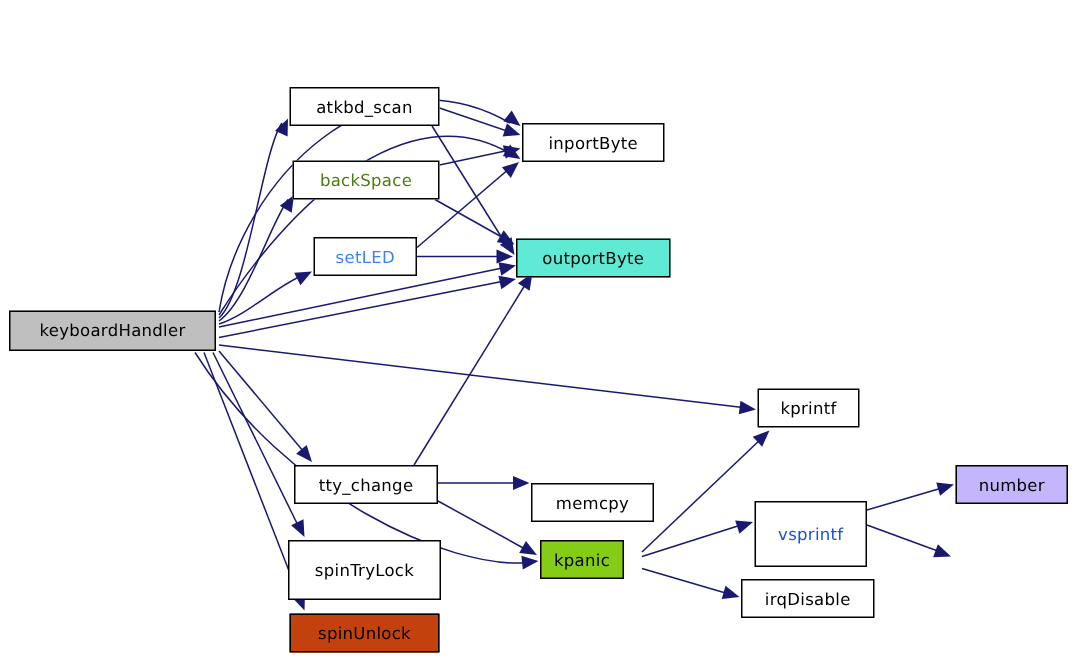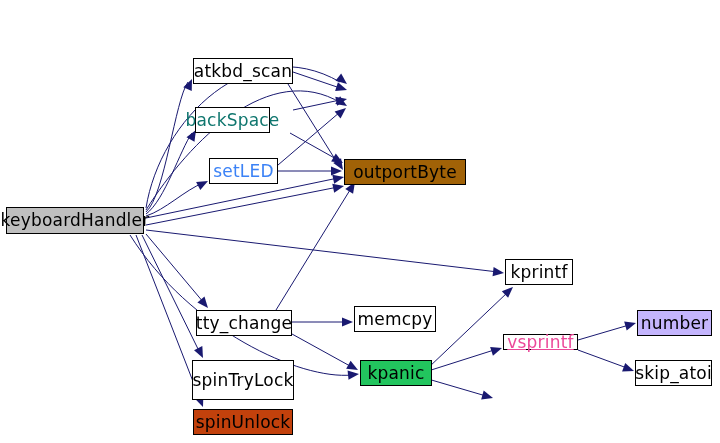--- a/index.html
+++ b/index.html
@@ -23,21 +23,21 @@
     top: 0;
     width: 720px;
     height: 443px;
   }
   .node {
     position: absolute;
     box-sizing: border-box;
     border: 1px solid #000000;
     background: #ffffff;
     color: #000000;
-    font-size: 17px;
+    font-size: 11px;
     line-height: 1;
     display: flex;
     align-items: center;
     justify-content: center;
     white-space: nowrap;
     letter-spacing: 0.2px;
   }
   .node.highlight {
     background: #bfbfbf;
   }
@@ -151,49 +151,52 @@
         <path d="M 578,350 L 627,368" fill="none" stroke="#191970" stroke-width="1"></path>
         <polygon points="0,0 -11,-4.6 -11,4.6" fill="#191970" transform="translate(634,371) rotate(20)"></polygon>
       </g>
     </svg>
 <div class="node highlight" style="left: 6px; top: 207px; width: 138px; height: 27px; border-color: rgb(0, 0, 0); color: rgb(0, 0, 0); background: rgb(191, 191, 191);">
       <span>keyboardHandler</span>
     </div>
     <div class="node" style="left: 193px; top: 58px; width: 100px; height: 26px; border-color: rgb(0, 0, 0); color: rgb(0, 0, 0); background: rgb(255, 255, 255);">
       <span>atkbd_scan</span>
     </div>
-    <div class="node" style="left: 195px; top: 107px; width: 75px; height: 26px; border-color: rgb(0, 0, 0); color: #0f766e; background: rgb(255, 255, 255);">
+    <div class="node" style="left: 195px; top: 107px; width: 98px; height: 26px; border-color: rgb(0, 0, 0); color: #4d7c0f; background: rgb(255, 255, 255);">
       <span>backSpace</span>
     </div>
     <div class="node" style="left: 209px; top: 158px; width: 69px; height: 26px; border-color: rgb(0, 0, 0); color: #3b82f6; background: rgb(255, 255, 255);">
       <span>setLED</span>
     </div>
-    <div class="node" style="left: 344px; top: 159px; width: 122px; height: 26px; border-color: rgb(0, 0, 0); color: rgb(0, 0, 0); background: #a16207;">
+    <div class="node" style="left: 348px; top: 82px; width: 95px; height: 26px; border-color: rgb(0, 0, 0); color: rgb(0, 0, 0); background: rgb(255, 255, 255);">
+      <span>inportByte</span>
+    </div>
+    <div class="node" style="left: 344px; top: 159px; width: 103px; height: 26px; border-color: rgb(0, 0, 0); color: rgb(0, 0, 0); background: #5eead4;">
       <span>outportByte</span>
     </div>
     <div class="node" style="left: 196px; top: 310px; width: 96px; height: 26px; border-color: rgb(0, 0, 0); color: rgb(0, 0, 0); background: rgb(255, 255, 255);">
       <span>tty_change</span>
     </div>
     <div class="node" style="left: 192px; top: 360px; width: 102px; height: 40px; border-color: rgb(0, 0, 0); color: rgb(0, 0, 0); background: rgb(255, 255, 255);">
       <span>spinTryLock</span>
     </div>
     <div class="node" style="left: 193px; top: 409px; width: 100px; height: 26px; border-color: rgb(0, 0, 0); color: rgb(0, 0, 0); background: #c2410c;">
       <span>spinUnlock</span>
     </div>
-    <div class="node" style="left: 354px; top: 306px; width: 82px; height: 26px; border-color: rgb(0, 0, 0); color: rgb(0, 0, 0); background: rgb(255, 255, 255);">
+    <div class="node" style="left: 354px; top: 322px; width: 82px; height: 26px; border-color: rgb(0, 0, 0); color: rgb(0, 0, 0); background: rgb(255, 255, 255);">
       <span>memcpy</span>
     </div>
-    <div class="node" style="left: 360px; top: 360px; width: 72px; height: 26px; border-color: rgb(0, 0, 0); color: rgb(0, 0, 0); background: #22c55e;">
+    <div class="node" style="left: 360px; top: 360px; width: 56px; height: 26px; border-color: rgb(0, 0, 0); color: rgb(0, 0, 0); background: #84cc16;">
       <span>kpanic</span>
     </div>
     <div class="node" style="left: 505px; top: 259px; width: 68px; height: 26px; border-color: rgb(0, 0, 0); color: rgb(0, 0, 0); background: rgb(255, 255, 255);">
       <span>kprintf</span>
     </div>
-    <div class="node" style="left: 503px; top: 334px; width: 75px; height: 16px; border-color: rgb(0, 0, 0); color: #ec4899; background: rgb(255, 255, 255); text-decoration: underline;">
+    <div class="node" style="left: 503px; top: 334px; width: 75px; height: 44px; border-color: rgb(0, 0, 0); color: #1d4ed8; background: rgb(255, 255, 255);">
       <span>vsprintf</span>
+    </div>
+    <div class="node" style="left: 494px; top: 386px; width: 89px; height: 26px; border-color: rgb(0, 0, 0); color: rgb(0, 0, 0); background: rgb(255, 255, 255);">
+      <span>irqDisable</span>
     </div>
     <div class="node" style="left: 637px; top: 310px; width: 75px; height: 26px; border-color: rgb(0, 0, 0); color: rgb(0, 0, 0); background: #c4b5fd;">
       <span>number</span>
-    </div>
-    <div class="node" style="left: 635px; top: 360px; width: 77px; height: 26px; border-color: rgb(0, 0, 0); color: rgb(0, 0, 0); background: rgb(255, 255, 255);">
-      <span>skip_atoi</span>
     </div>
   </div>
 
 </body></html>

